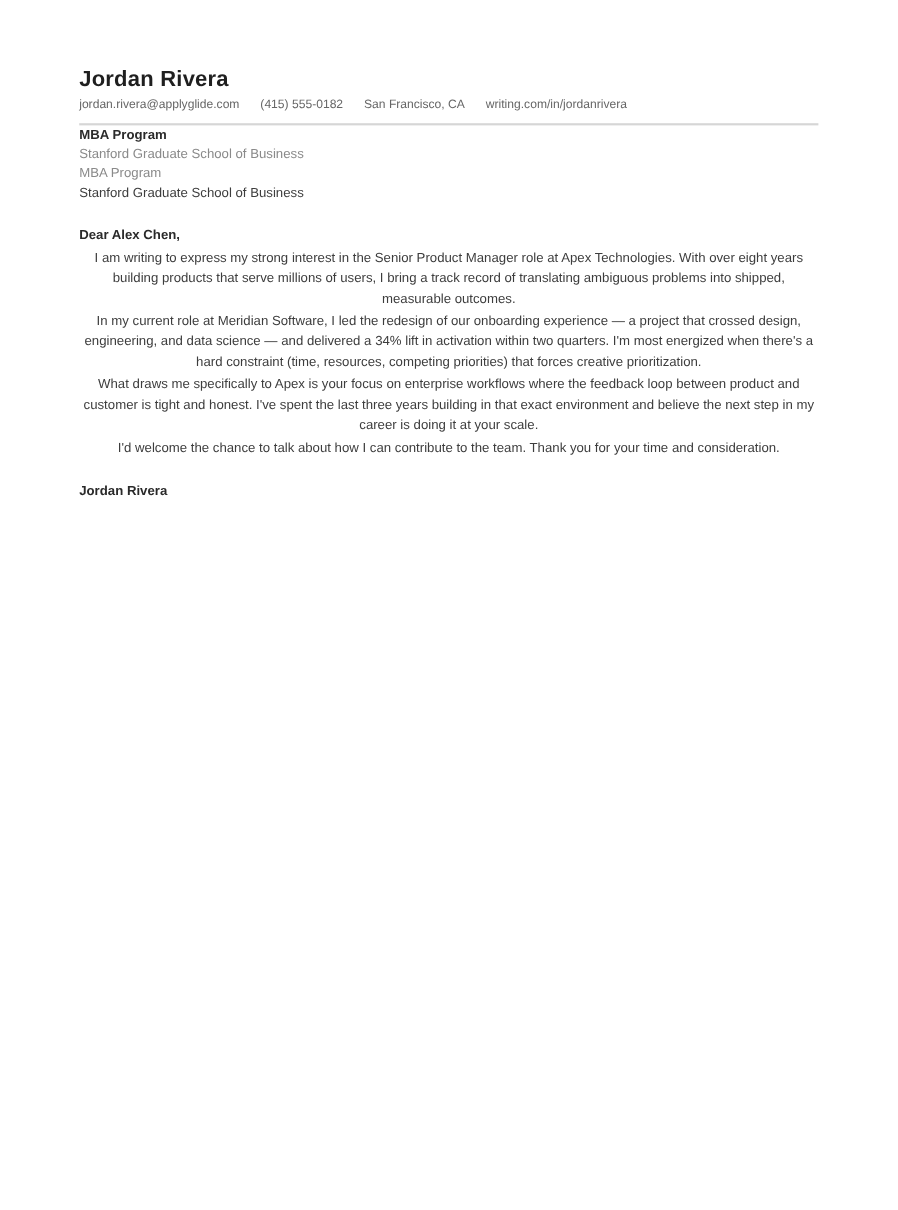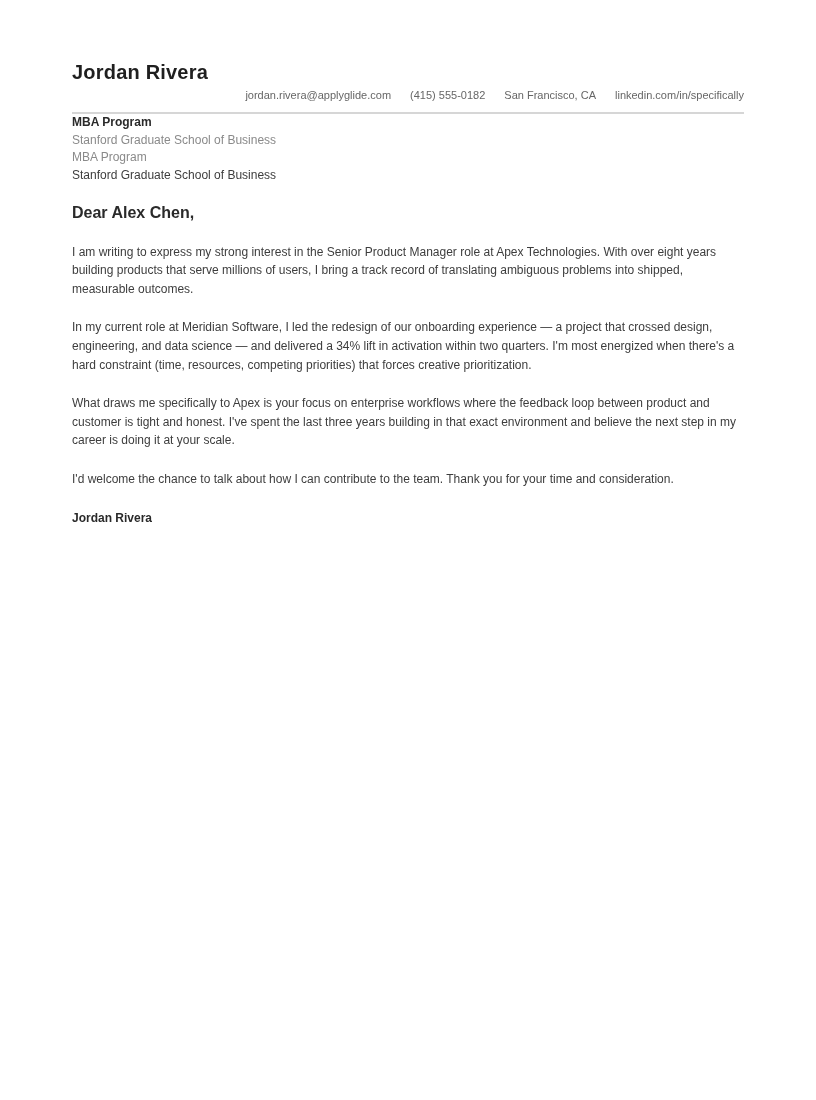--- a/index.html
+++ b/index.html
@@ -28,21 +28,20 @@
     letter-spacing: 2px;
     color: #8a8a8a;
   }
   .contact-row {
     margin-top: 5px;
     display: flex;
     gap: 19px;
     font-size: 11px;
     line-height: 13px;
     color: #666666;
-    justify-content: flex-end;
   }
   .header-divider {
     margin: 10px 0 0 0;
     border: none;
     border-top: 2px solid #d6d6d6;
     height: 0;
   }
   .letter-date {
     margin: 22px 0 14px 0;
     font-size: 12px;
@@ -51,51 +50,52 @@
   }
   .recipient-block {
     font-size: 12px;
     line-height: 17.5px;
   }
   .recipient-line.bold { font-weight: 700; color: #2a2a2a; }
   .recipient-line.muted { color: #8a8a8a; }
   .recipient-line.dark { color: #3d3d3d; }
   .salutation {
     margin-top: 20px;
-    font-size: 16px;
+    font-size: 12px;
     line-height: 18.6px;
     font-weight: 700;
     color: #2a2a2a;
   }
   .body-para {
-    margin: 20px 0 0 0;
+    margin: 2px 0 0 0;
     font-size: 12px;
     line-height: 18.6px;
     color: #3d3d3d;
+    text-align: center;
   }
   .closing-block {
     margin-top: 20px;
     font-size: 12px;
     line-height: 18.6px;
   }
   .closing-text { color: #444444; }
   .signature-name { font-weight: 700; color: #2a2a2a; }
 </style>
 </head>
 <body>
 
 <div class="page">
 
   <header>
     <h1 class="applicant-name">Jordan Rivera</h1>
     <div class="contact-row">
       <span>jordan.rivera@applyglide.com</span>
       <span>(415) 555-0182</span>
       <span>San Francisco, CA</span>
-      <span>linkedin.com/in/specifically</span>
+      <span>writing.com/in/jordanrivera</span>
     </div>
     <hr class="header-divider">
   </header>
 
   <main>
 
     <div class="recipient-block">
       <div class="recipient-line bold">MBA Program</div>
       <div class="recipient-line muted">Stanford Graduate School of Business</div>
       <div class="recipient-line muted">MBA Program</div>

